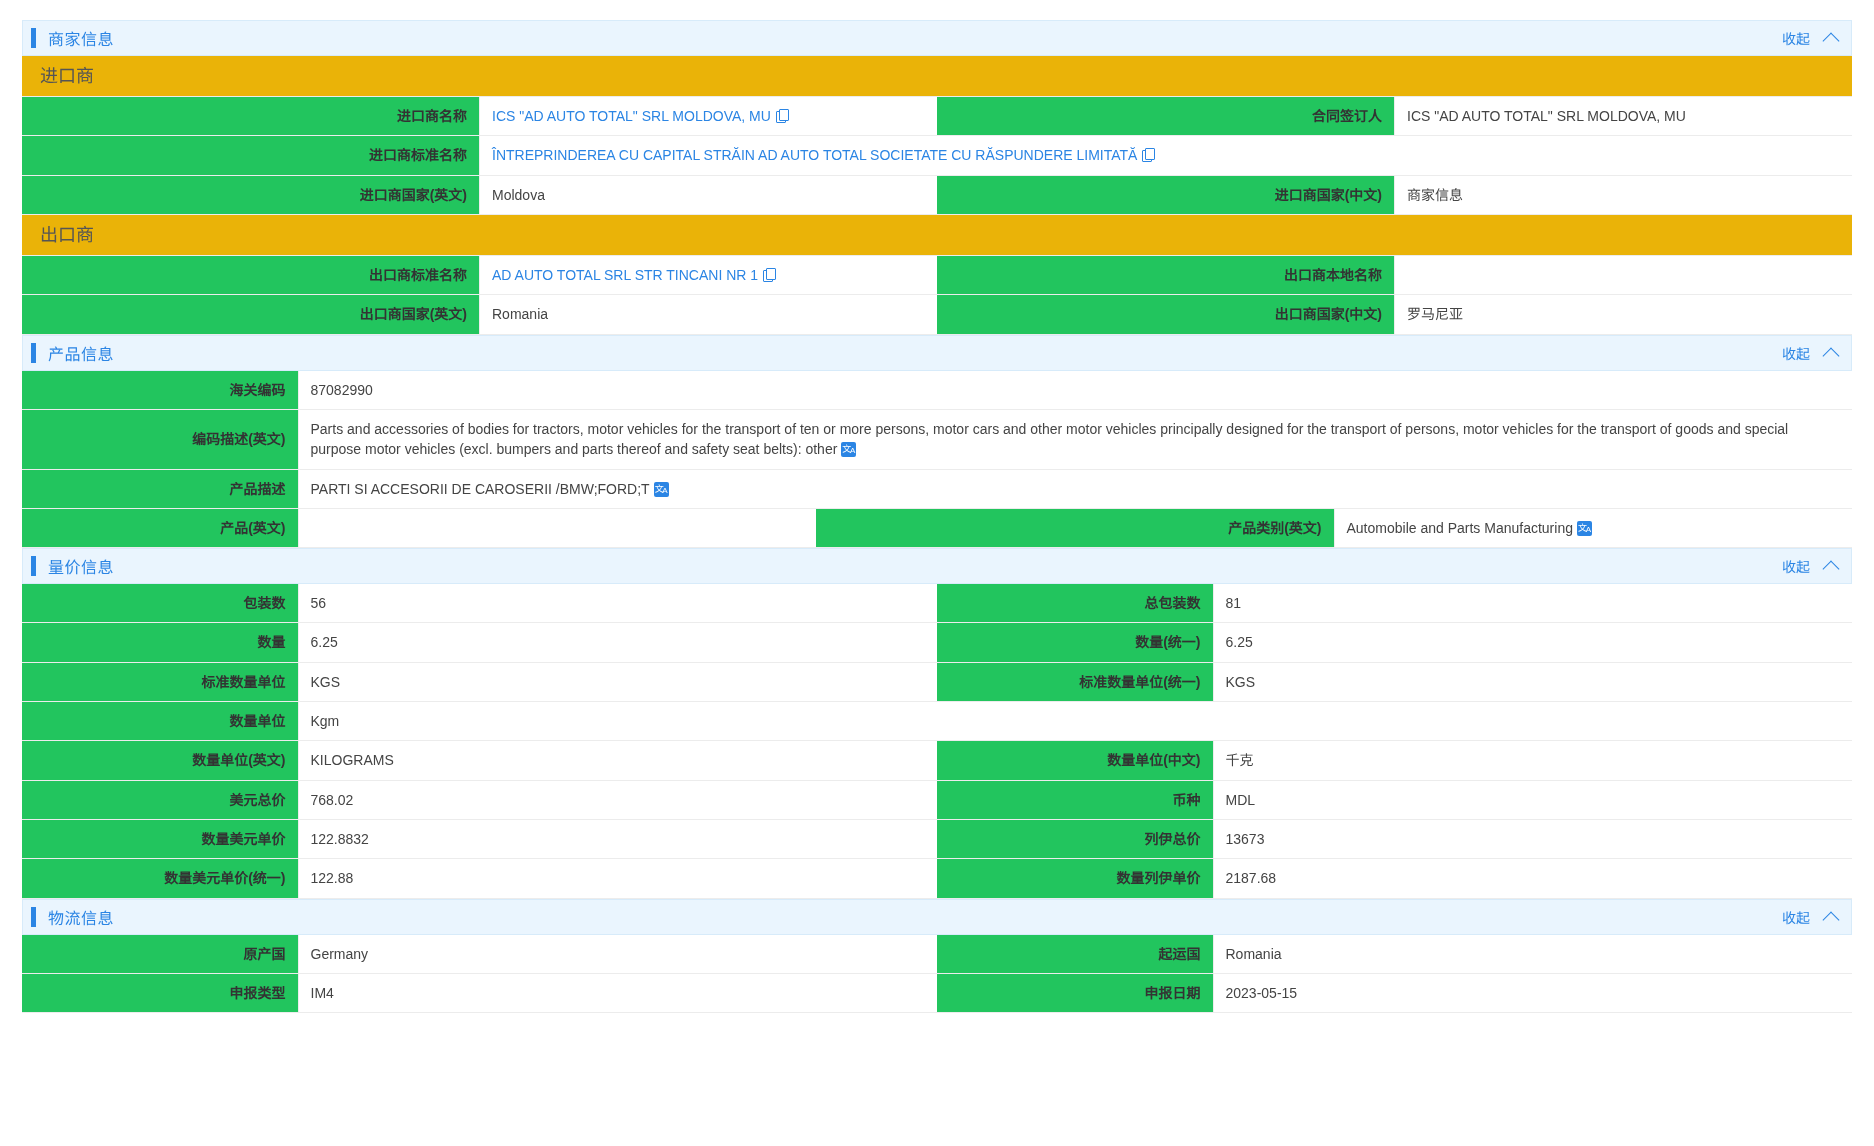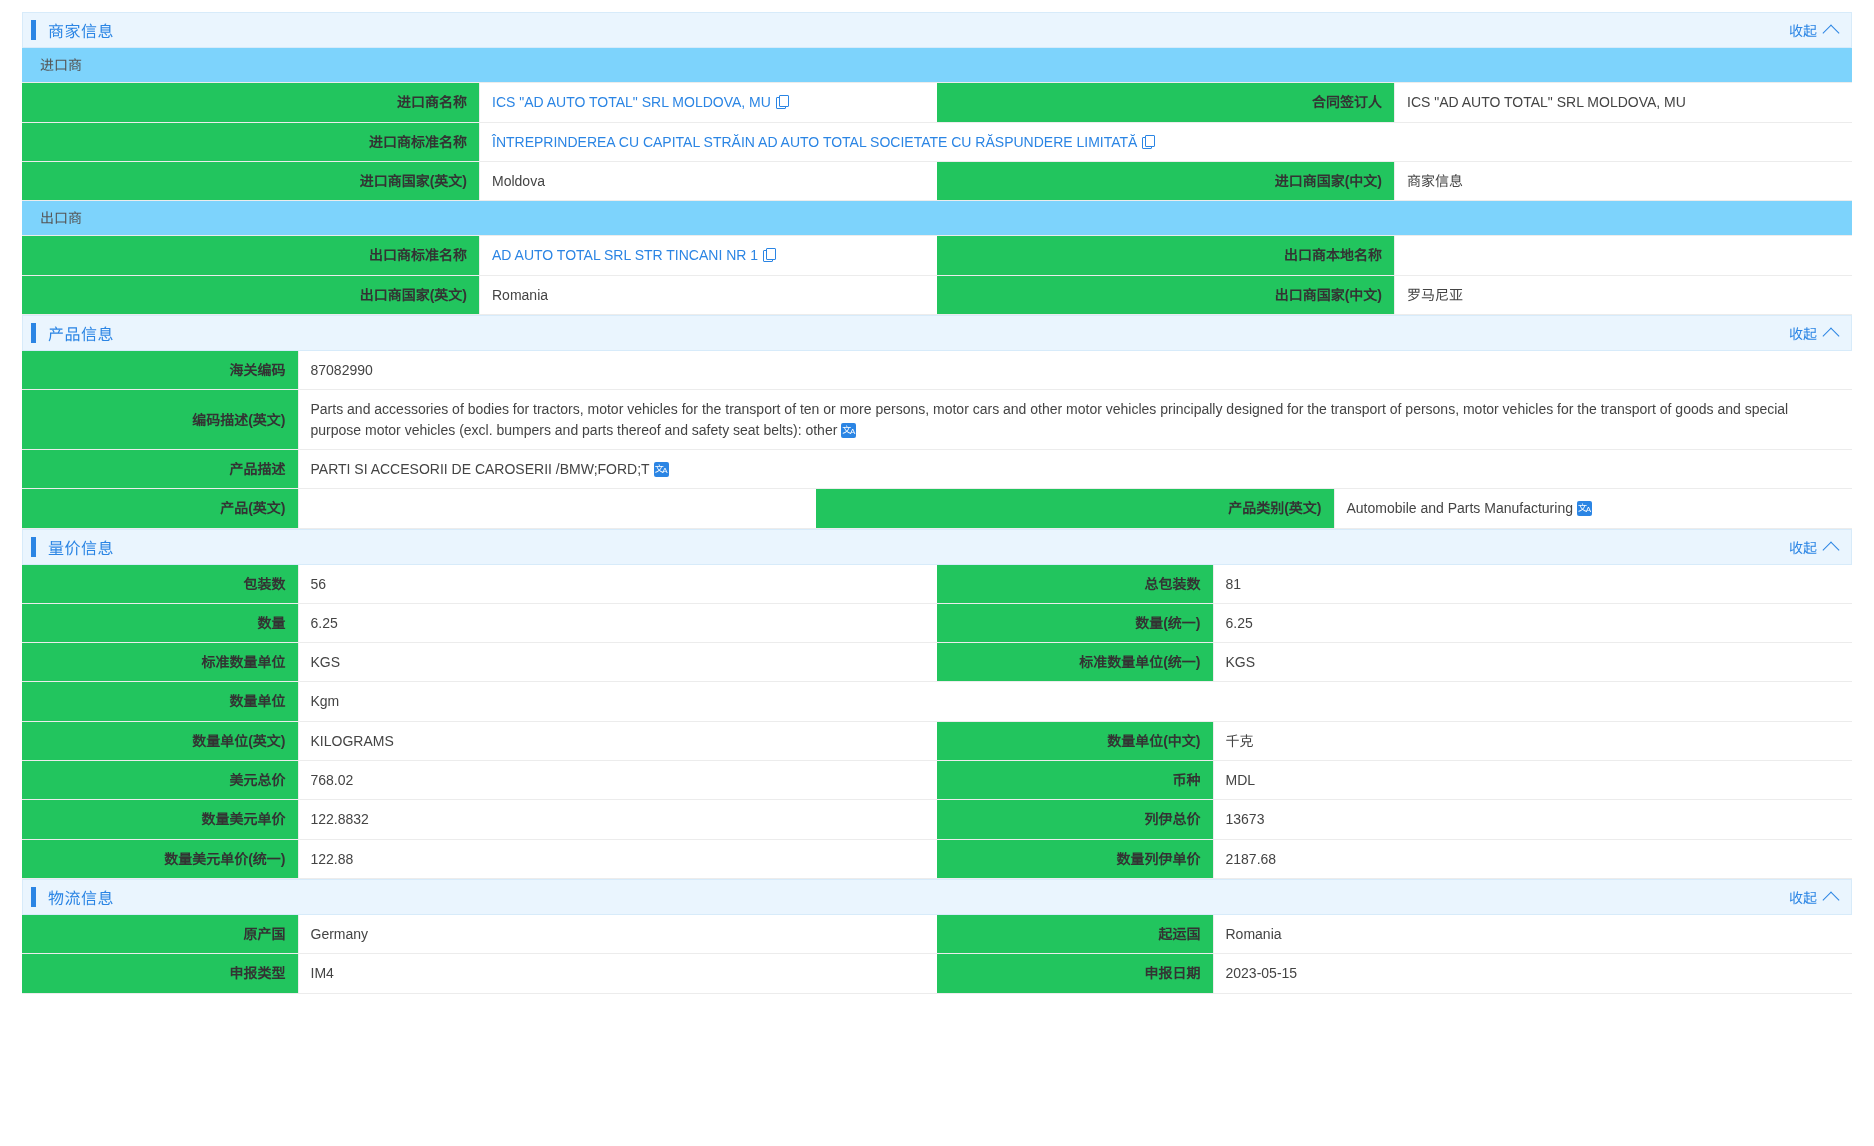--- a/index.html
+++ b/index.html
@@ -7,21 +7,21 @@
     padding: 0;
     background: #ffffff;
     font-family: "Liberation Sans", sans-serif;
     color: #333333;
   }
   #app {
     width: 1874px;
     min-height: 1146px;
     background: #ffffff;
     box-sizing: border-box;
-    padding: 12px 22px 12px 22px;
+    padding: 20px 22px 12px 22px;
   }
 
   
   .section-header {
     position: relative;
     background: #eaf5fe;
     height: 36px;
     display: flex;
     align-items: center;
     border: 1px solid #d7ebfa;
@@ -42,21 +42,21 @@
     flex: 0 0 auto;
   }
   .collapse-btn {
     margin-left: auto;
     margin-right: 14px;
     color: #2b85e4;
     font-size: 14px;
     cursor: pointer;
     display: flex;
     align-items: center;
-    gap: 8px;
+    gap: 15px;
     justify-content: flex-end;
   }
   .chev {
     display: inline-block;
     width: 11px;
     height: 11px;
     border-left: 1.6px solid #2b85e4;
     border-top: 1.6px solid #2b85e4;
     transform: rotate(45deg);
     position: relative;
@@ -87,23 +87,23 @@
     border-right: 1px solid #ececec;
   }
   td.val {
     color: #444444;
     background: #ffffff;
   }
   td.val.link, .linktext {
     color: #2b85e4;
   }
   tr.subhead td {
-    background: #7dd3fc;
+    background: #eab308;
     color: #555555;
-    font-size: 14px;
+    font-size: 18px;
     padding: 7px 12px 7px 18px;
     border-bottom: 1px solid #ececec;
     font-weight: normal;
   }
   td.half-lbl { width: 276px; }
   td.half-val { width: auto; }
 
   
   .copy-icon {
     display: inline-block;

